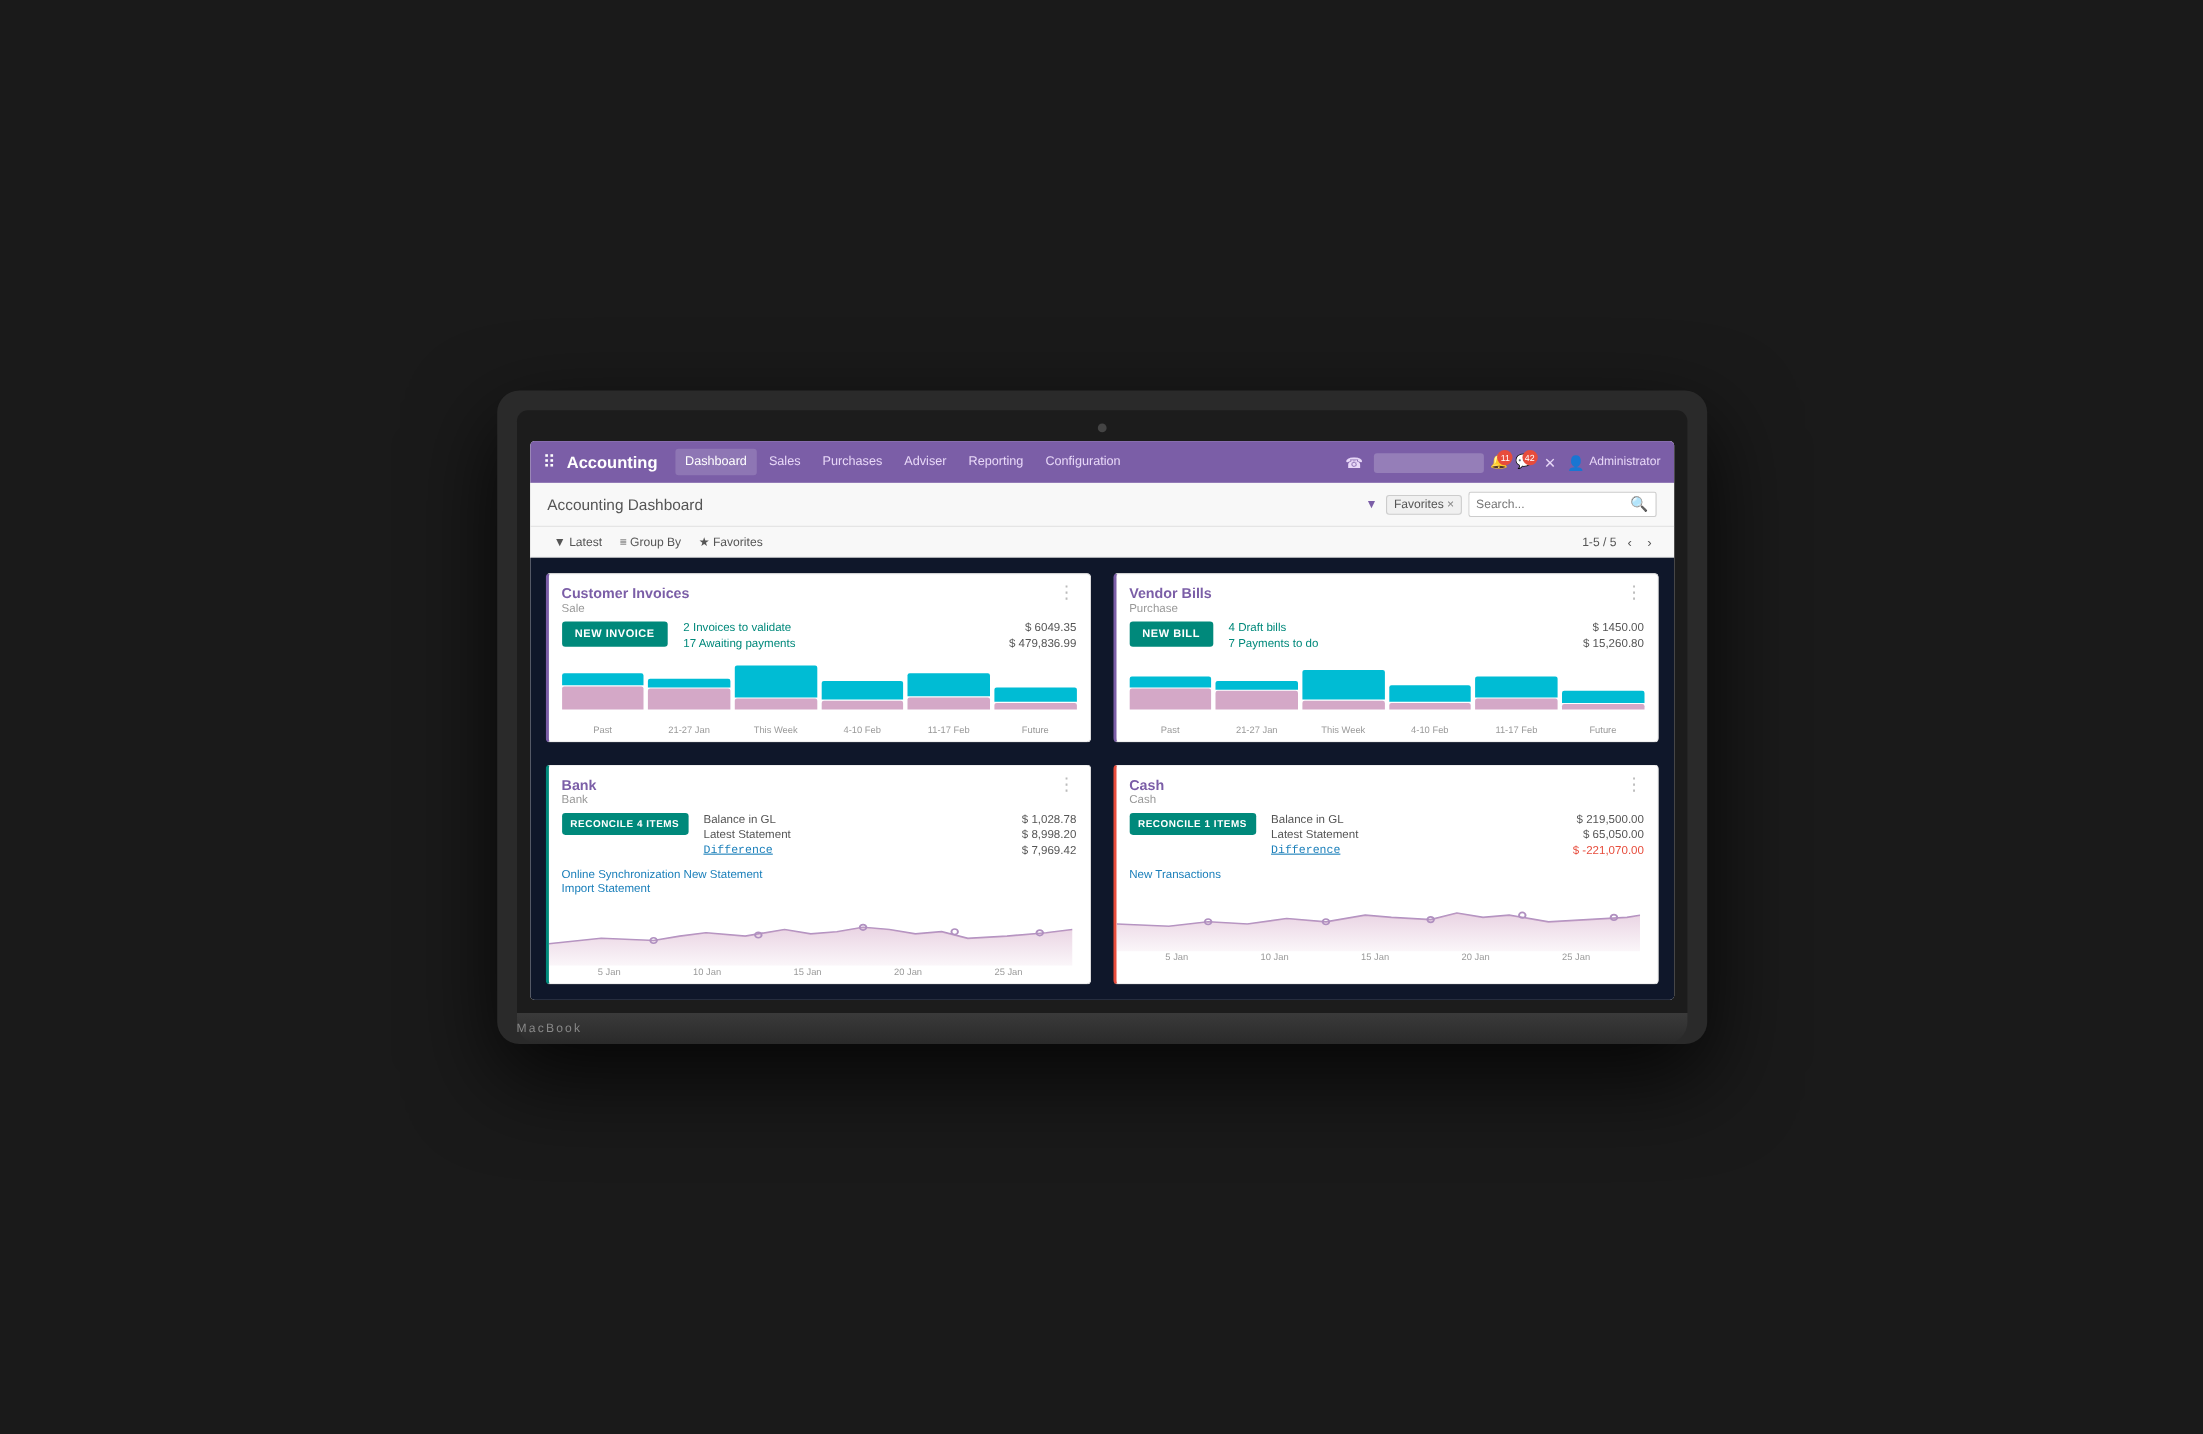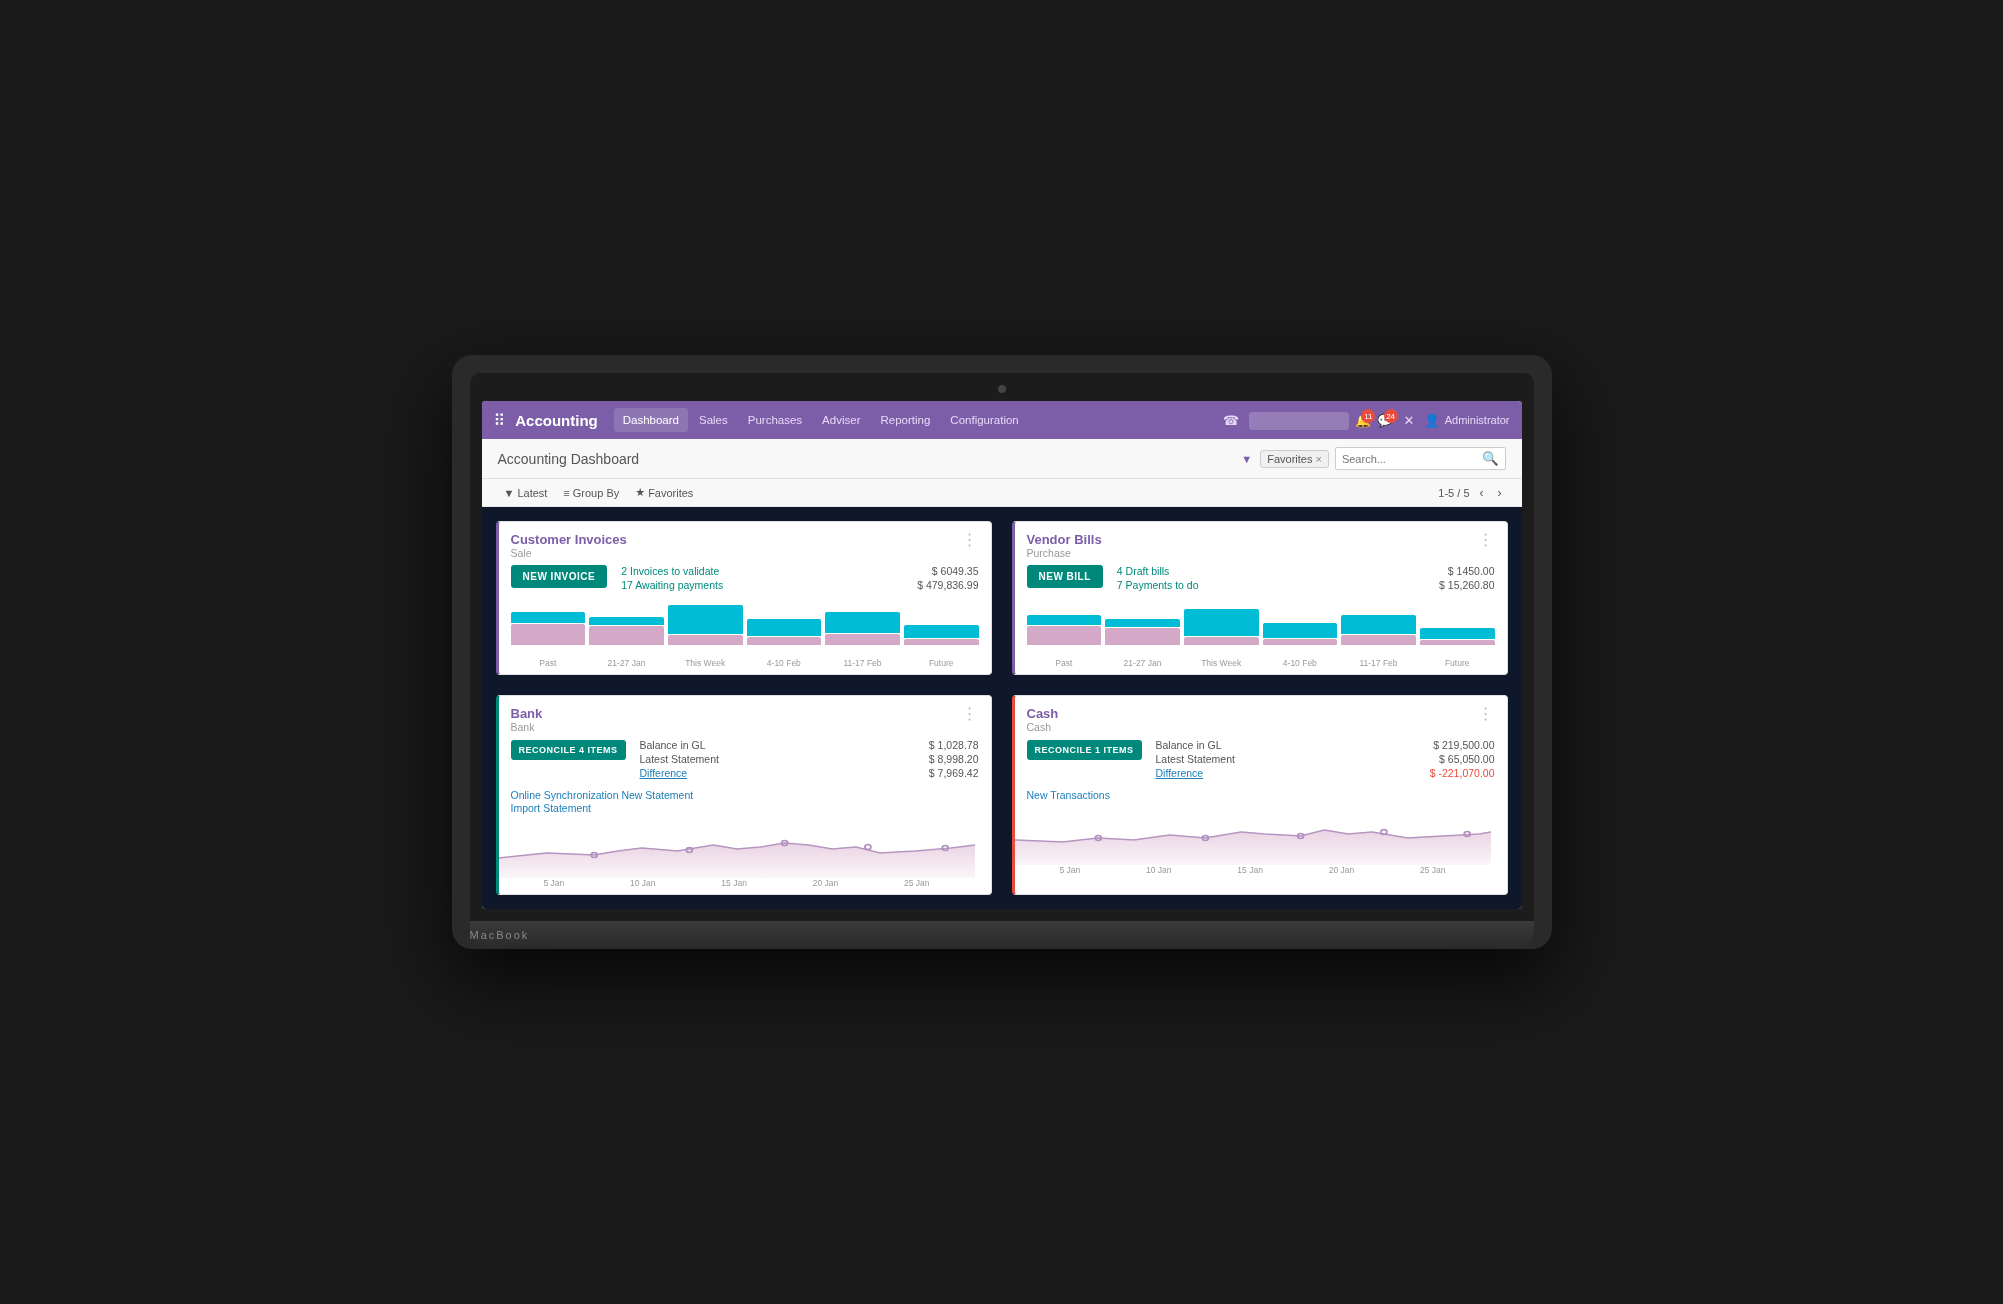--- a/index.html
+++ b/index.html
@@ -315,20 +315,21 @@
     .stat-label {
       color: #00897B;
       font-size: 10.5px;
     }
 
     .stat-label-link {
       color: #1a7fba;
       font-size: 10.5px;
       text-decoration: underline;
       cursor: pointer;
+      font-family: Liberation Mono, monospace;
     }
 
     .stat-value {
       color: #555;
       font-size: 10.5px;
     }
 
     
     .bar-chart-container {
       padding: 4px 12px 6px 12px;
@@ -461,21 +462,21 @@
           <span class="topnav-icon-btn" style="font-size:13px;">☎</span>
           <div style="position:relative;">
             <input class="topnav-search" type="text" style="">
           </div>
           <div style="position:relative;">
             <span style="color:#e8d8f8; font-size:13px;">🔔</span>
             <span class="badge">11</span>
           </div>
           <div style="position:relative;">
             <span style="color:#e8d8f8; font-size:13px;">💬</span>
-            <span class="badge">24</span>
+            <span class="badge">42</span>
           </div>
           <span class="topnav-icon-btn">✕</span>
           <span class="topnav-user">
             <span style="font-size:13px;">👤</span>
             <span>Administrator</span>
           </span>
         </div>
       </nav>
 
       <div class="page-header">

